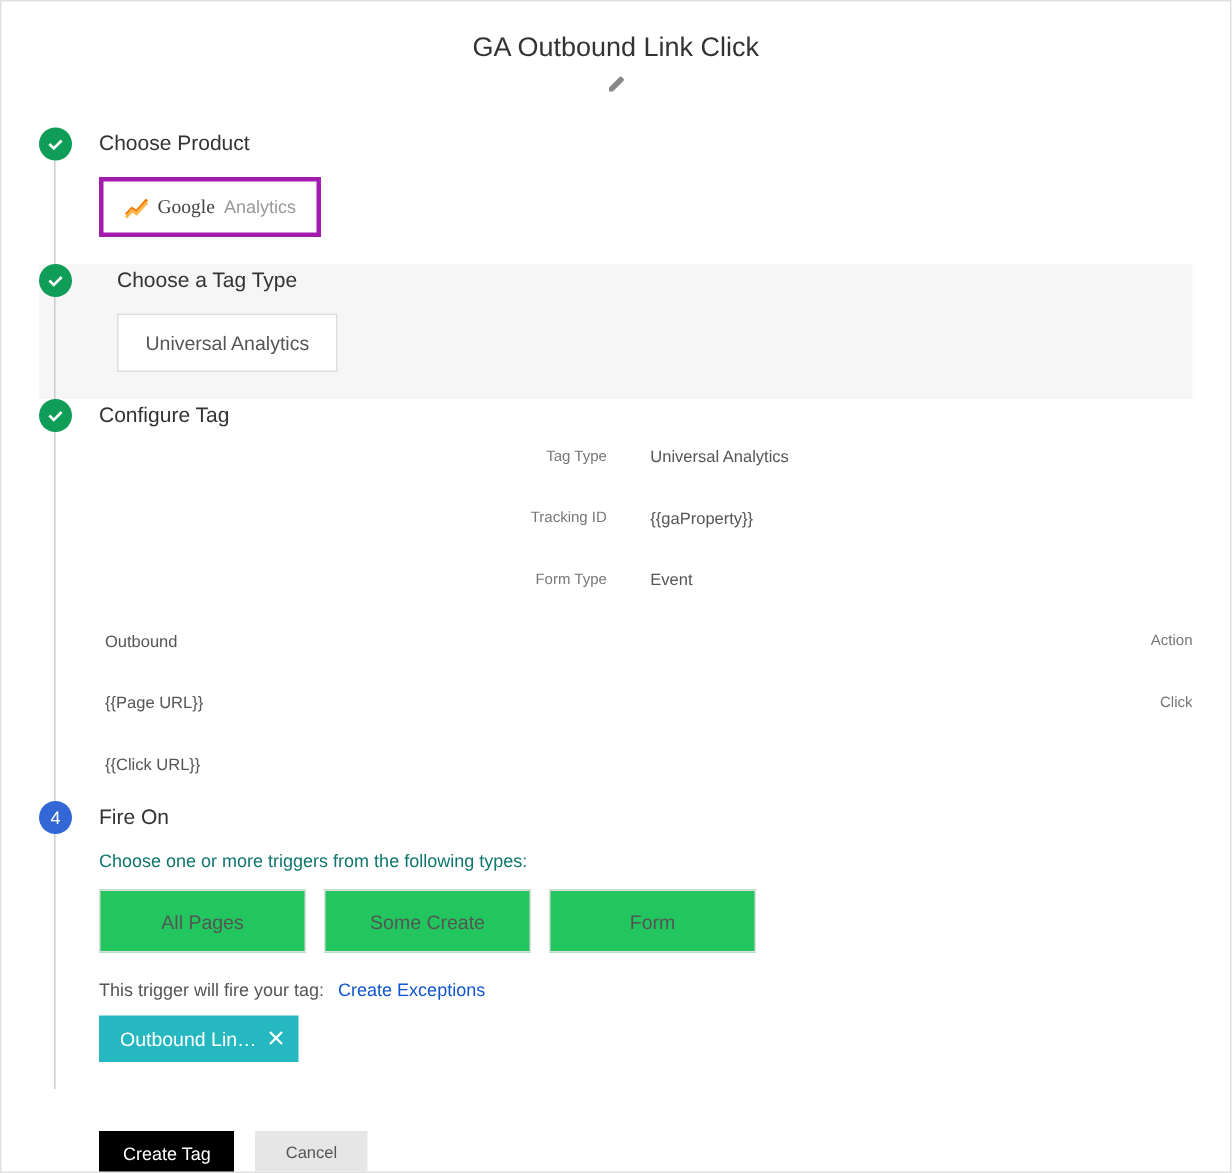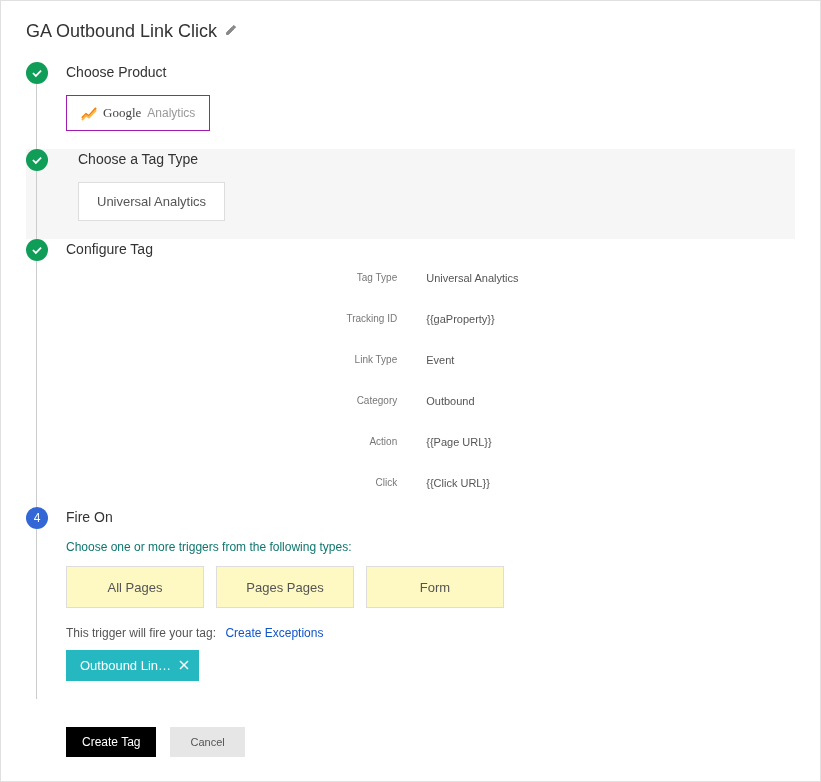--- a/index.html
+++ b/index.html
@@ -16,20 +16,21 @@
       height: 782px;
       border: 1px solid #e0e0e0;
       padding: 20px 25px;
       position: relative;
     }
     .tag-title-row {
       display: flex;
       align-items: center;
       margin-bottom: 20px;
       gap: 8px;
+      flex-direction: column;
     }
     .tag-title {
       font-size: 18px;
       color: #333;
       font-weight: 400;
     }
     .edit-icon {
       color: #888;
       font-size: 13px;
     }
@@ -79,21 +80,21 @@
       font-size: 14px;
       color: #333;
       margin-top: 2px;
       margin-bottom: 15px;
       font-weight: 400;
     }
     .product-tile {
       display: inline-flex;
       align-items: center;
       gap: 6px;
-      border: 1px solid #a21caf;
+      border: 3px solid #a21caf;
       padding: 9px 14px;
       background: #fff;
     }
     .ga-logo {
       width: 16px;
       height: 16px;
     }
     .product-label-strong {
       font-size: 13px;
       color: #444;
@@ -149,21 +150,21 @@
       margin-bottom: 12px;
     }
     .trigger-grid {
       display: grid;
       grid-template-columns: repeat(4, 138px);
       gap: 12px;
       margin-bottom: 12px;
     }
     .trigger-btn {
       border: 1px solid #ddd;
-      background: #fef9c3;
+      background: #22c55e;
       height: 42px;
       display: flex;
       align-items: center;
       justify-content: center;
       font-size: 13px;
       color: #555;
       cursor: pointer;
     }
     .trigger-btn.selected {
       border: 1px solid #1ba9b5;
@@ -284,23 +285,22 @@
         </svg>
       </div>
       <div class="step-line"></div>
       <div class="step-body">
         <div class="step-heading">Configure Tag</div>
         <div class="config-table">
           <div class="config-key">Tag Type</div>
           <div class="config-val">Universal Analytics</div>
           <div class="config-key">Tracking ID</div>
           <div class="config-val">{{gaProperty}}</div>
-          <div class="config-key">Link Type</div>
+          <div class="config-key">Form Type</div>
           <div class="config-val">Event</div>
-          <div class="config-key">Category</div>
           <div class="config-val">Outbound</div>
           <div class="config-key">Action</div>
           <div class="config-val">{{Page URL}}</div>
           <div class="config-key">Click</div>
           <div class="config-val">{{Click URL}}</div>
         </div>
       </div>
     </div>
   </div>
 
@@ -308,21 +308,21 @@
     <div class="step">
       <div class="step-marker step-number">
         <span>4</span>
       </div>
       <div class="step-line"></div>
       <div class="step-body">
         <div class="step-heading">Fire On</div>
         <div class="fire-hint">Choose one or more triggers from the following types:</div>
         <div class="trigger-grid">
           <div class="trigger-btn">All Pages</div>
-          <div class="trigger-btn">Pages Pages</div>
+          <div class="trigger-btn">Some Create</div>
           <div class="trigger-btn">Form</div>
         </div>
         <div class="fire-note">
           <span>This trigger will fire your tag:</span>
           <span class="link">Create Exceptions</span>
         </div>
         <div class="chip">
           <span>Outbound Lin…</span>
           <span class="chip-close">
             <svg width="10" height="10" viewBox="0 0 10 10">

